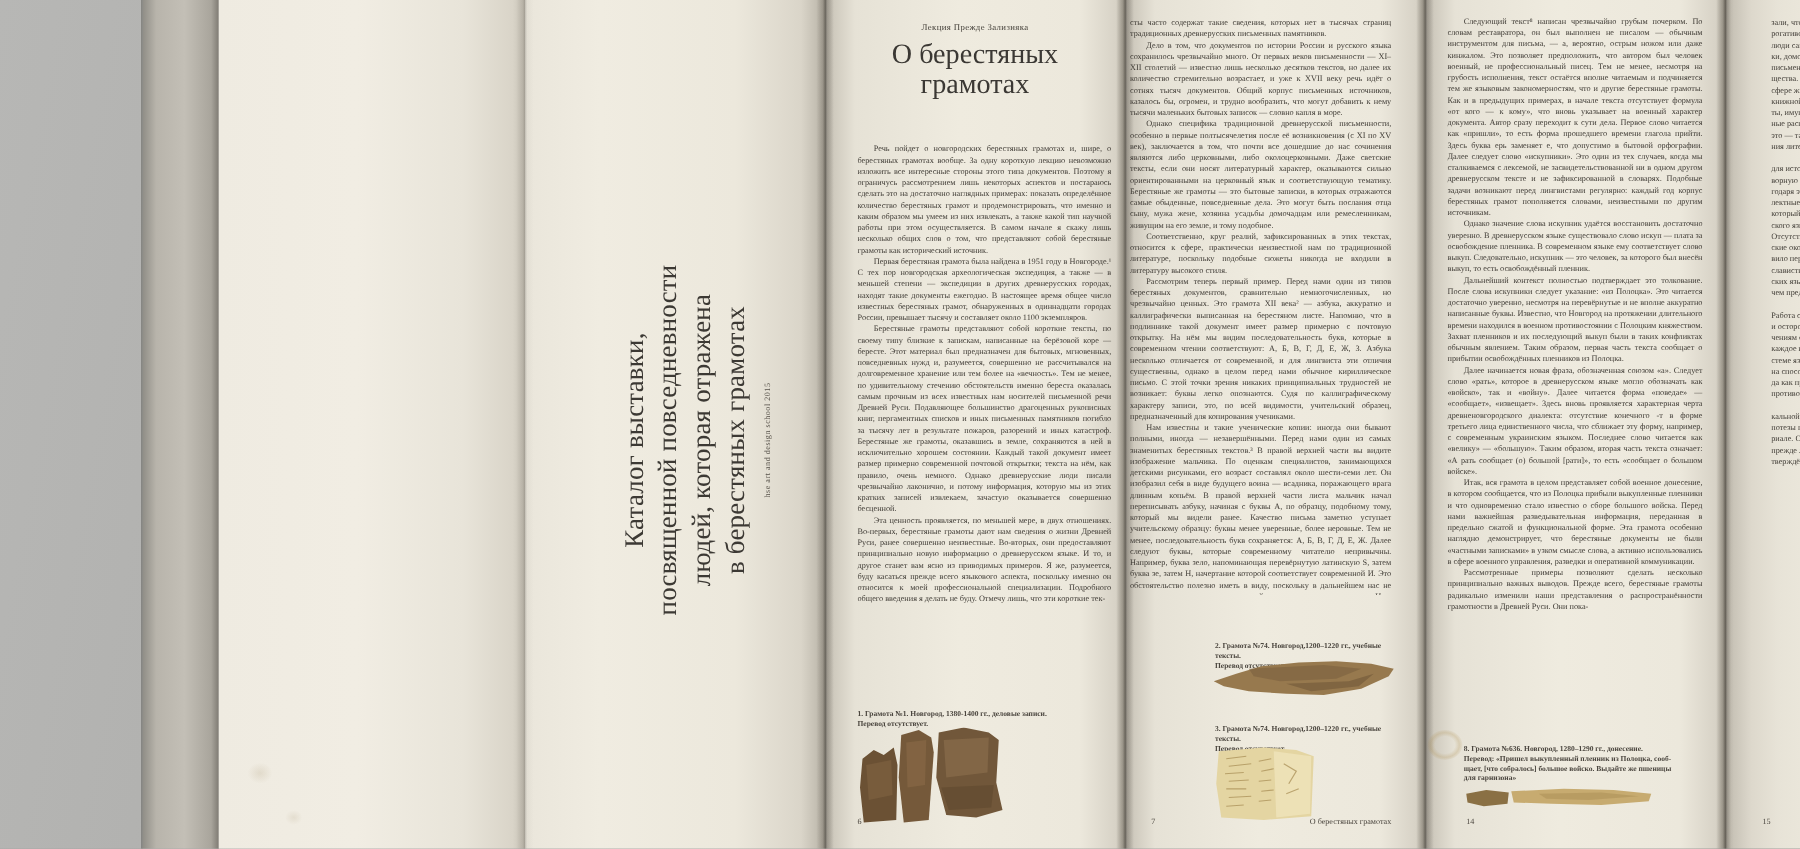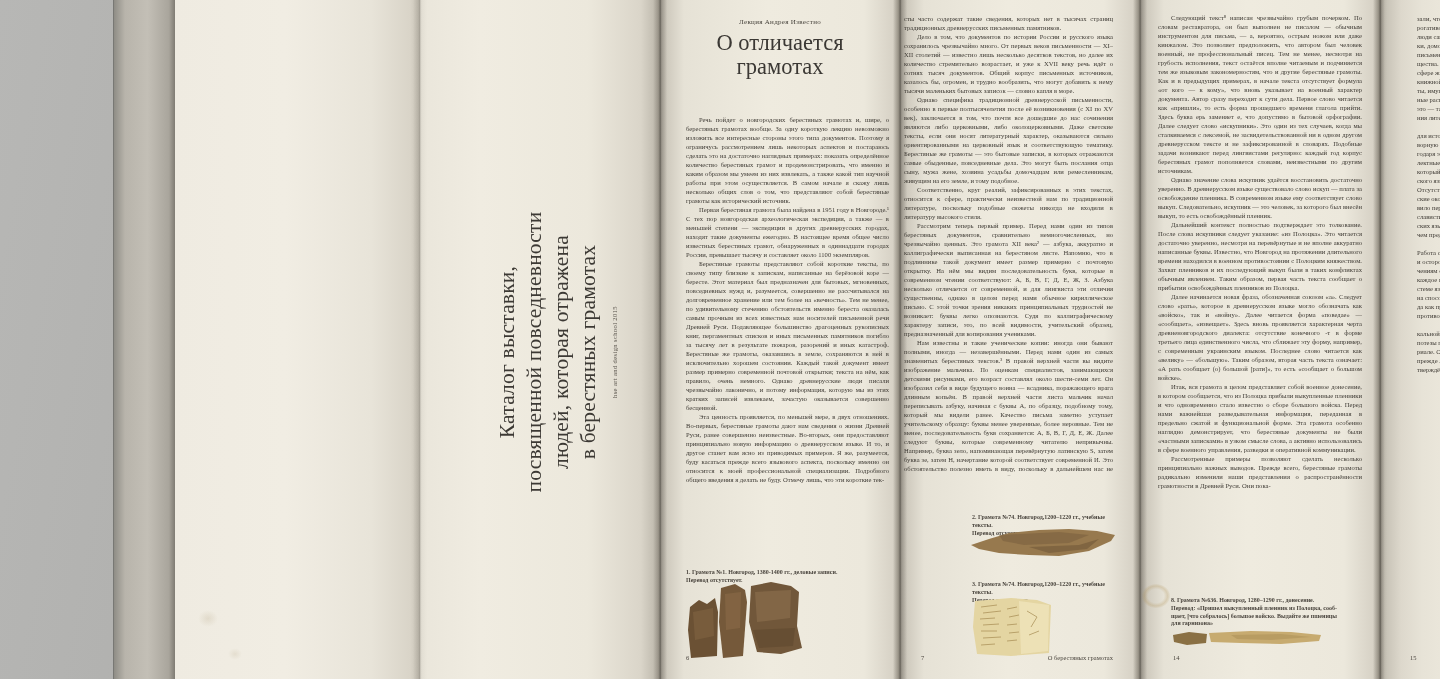--- a/index.html
+++ b/index.html
@@ -108,22 +108,22 @@
 
   <div class="cover-rot">
     <div class="cover-title">Каталог выставки,
 посвященной повседневности
 людей, которая отражена
 в берестяных грамотах</div>
     <div class="cover-imprint">hse art and design school 2015</div>
   </div>
 
   <div class="abs page-head">
-    <div class="kicker">Лекция Андрея Известно</div>
-    <div class="page-title">О отличается
+    <div class="kicker">Лекция Прежде Зализняка</div>
+    <div class="page-title">О берестяных
 грамотах</div>
   </div>
   <div class="abs body-text p6-body">
     <p>Речь пойдет о новгородских берестяных грамотах и, шире, о берестяных грамотах вообще. За одну короткую лекцию невозможно изложить все интересные стороны этого типа документов. Поэтому я ограничусь рассмотрением лишь некоторых аспектов и постараюсь сделать это на достаточно наглядных примерах: показать определённое количество берестяных грамот и продемонстрировать, что именно и каким образом мы умеем из них извлекать, а также какой тип научной работы при этом осуществляется. В самом начале я скажу лишь несколько общих слов о том, что представляют собой берестяные грамоты как исторический источник.</p>
     <p>Первая берестяная грамота была найдена в 1951 году в Новгороде.¹ С тех пор новгородская археологическая экспедиция, а также — в меньшей степени — экспедиции в других древнерусских городах, находят такие документы ежегодно. В настоящее время общее число известных берестяных грамот, обнаруженных в одиннадцати городах России, превышает тысячу и составляет около 1100 экземпляров.</p>
     <p>Берестяные грамоты представляют собой короткие тексты, по своему типу близкие к запискам, написанные на берёзовой коре — бересте. Этот материал был предназначен для бытовых, мгновенных, повседневных нужд и, разумеется, совершенно не рассчитывался на долговременное хранение или тем более на «вечность». Тем не менее, по удивительному стечению обстоятельств именно береста оказалась самым прочным из всех известных нам носителей письменной речи Древней Руси. Подавляющее большинство драгоценных рукописных книг, пергаментных списков и иных письменных памятников погибло за тысячу лет в результате пожаров, разорений и иных катастроф. Берестяные же грамоты, оказавшись в земле, сохраняются в ней в исключительно хорошем состоянии. Каждый такой документ имеет размер примерно современной почтовой открытки; текста на нём, как правило, очень немного. Однако древнерусские люди писали чрезвычайно лаконично, и потому информация, которую мы из этих кратких записей извлекаем, зачастую оказывается совершенно бесценной.</p>
     <p>Эта ценность проявляется, по меньшей мере, в двух отношениях. Во-первых, берестяные грамоты дают нам сведения о жизни Древней Руси, ранее совершенно неизвестные. Во-вторых, они предоставляют принципиально новую информацию о древнерусском языке. И то, и другое станет вам ясно из приводимых примеров. Я же, разумеется, буду касаться прежде всего языкового аспекта, поскольку именно он относится к моей профессиональной специализации. Подробного общего введения я делать не буду. Отмечу лишь, что эти короткие тек-</p>
   </div>
   <div class="abs caption cap1">1. Грамота №1. Новгород, 1380-1400 гг., деловые записи.
 Перевод отсутствует.</div>

